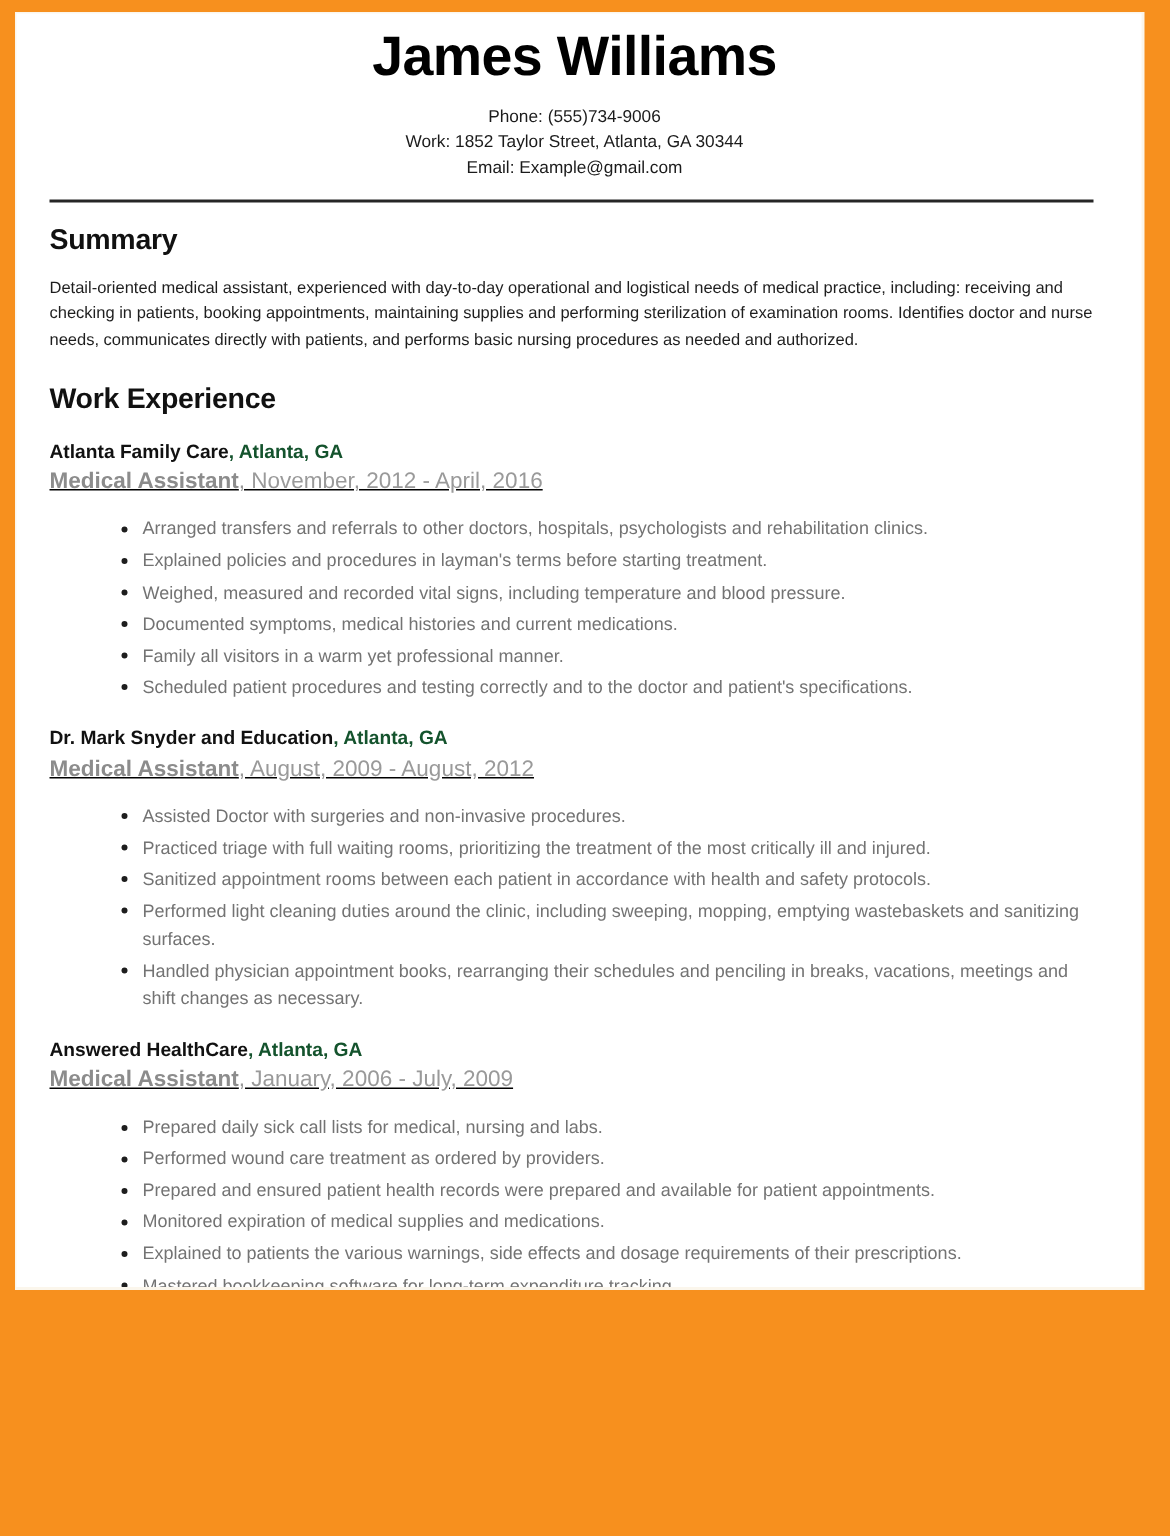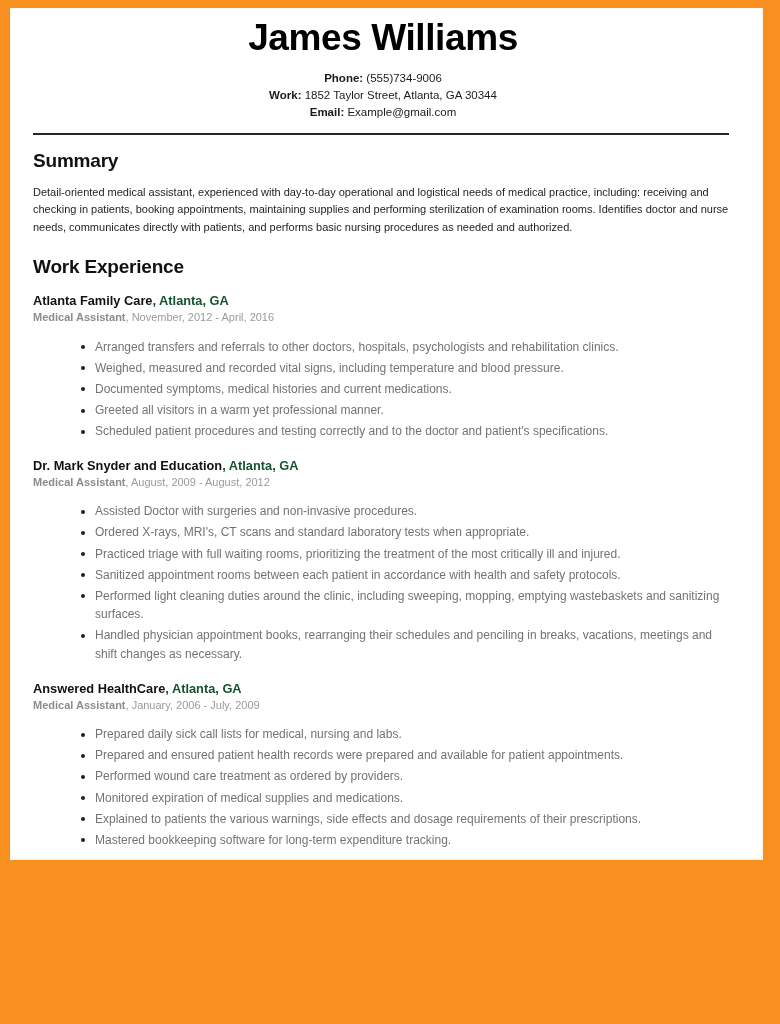--- a/index.html
+++ b/index.html
@@ -50,21 +50,21 @@
     color: #000;
     line-height: 1.15;
     margin-top: 4px;
   }
 
   .contact-line {
     font-size: 11.5px;
     color: #1b1b1b;
     line-height: 1.52;
   }
-  .contact-line .lbl { font-weight: bold; }
+  .contact-line .lbl { font-weight: normal; }
   #contact-block { margin-top: 10px; }
 
   #header-rule {
     border: 0;
     border-top: 2px solid #262626;
     margin: 11px 14px 0 10px;
   }
 
   
   .section { padding: 0 10px; }
@@ -92,23 +92,24 @@
 
   .job-company {
     font-size: 12.8px;
     font-weight: bold;
     color: #111;
     line-height: 1.35;
   }
   .job-company .job-location { font-weight: bold; color: #14532d; }
 
   .job-meta {
-    font-size: 11px;
+    font-size: 15px;
     line-height: 1.4;
     margin-top: 1px;
+    text-decoration: underline;
   }
   .job-meta .job-role { font-weight: bold; color: #8c8c8c; }
   .job-meta .job-dates { font-weight: normal; color: #9a9a9a; }
 
   .bullets {
     list-style: none;
     margin-top: 12px;
     padding-left: 48px;
   }
   .bullets li {
@@ -164,45 +165,45 @@
       </div>
 
       <div class="section" id="experience-section">
         <div class="section-title">Work Experience</div>
         <div id="jobs-container">
             <div class="job">
               <div class="job-company"><span>Atlanta Family Care</span><span class="job-location">, Atlanta, GA</span></div>
               <div class="job-meta"><span class="job-role">Medical Assistant</span><span class="job-dates">, November, 2012 - April, 2016</span></div>
               <ul class="bullets">
                 <li>Arranged transfers and referrals to other doctors, hospitals, psychologists and rehabilitation clinics.</li>
+                <li>Explained policies and procedures in layman's terms before starting treatment.</li>
                 <li>Weighed, measured and recorded vital signs, including temperature and blood pressure.</li>
                 <li>Documented symptoms, medical histories and current medications.</li>
-                <li>Greeted all visitors in a warm yet professional manner.</li>
+                <li>Family all visitors in a warm yet professional manner.</li>
                 <li>Scheduled patient procedures and testing correctly and to the doctor and patient's specifications.</li>
               </ul>
             </div>
             <div class="job">
               <div class="job-company"><span>Dr. Mark Snyder and Education</span><span class="job-location">, Atlanta, GA</span></div>
               <div class="job-meta"><span class="job-role">Medical Assistant</span><span class="job-dates">, August, 2009 - August, 2012</span></div>
               <ul class="bullets">
                 <li>Assisted Doctor with surgeries and non-invasive procedures.</li>
-                <li>Ordered X-rays, MRI's, CT scans and standard laboratory tests when appropriate.</li>
                 <li>Practiced triage with full waiting rooms, prioritizing the treatment of the most critically ill and injured.</li>
                 <li>Sanitized appointment rooms between each patient in accordance with health and safety protocols.</li>
                 <li>Performed light cleaning duties around the clinic, including sweeping, mopping, emptying wastebaskets and sanitizing surfaces.</li>
                 <li>Handled physician appointment books, rearranging their schedules and penciling in breaks, vacations, meetings and shift changes as necessary.</li>
               </ul>
             </div>
             <div class="job">
               <div class="job-company"><span>Answered HealthCare</span><span class="job-location">, Atlanta, GA</span></div>
               <div class="job-meta"><span class="job-role">Medical Assistant</span><span class="job-dates">, January, 2006 - July, 2009</span></div>
               <ul class="bullets">
                 <li>Prepared daily sick call lists for medical, nursing and labs.</li>
+                <li>Performed wound care treatment as ordered by providers.</li>
                 <li>Prepared and ensured patient health records were prepared and available for patient appointments.</li>
-                <li>Performed wound care treatment as ordered by providers.</li>
                 <li>Monitored expiration of medical supplies and medications.</li>
                 <li>Explained to patients the various warnings, side effects and dosage requirements of their prescriptions.</li>
                 <li>Mastered bookkeeping software for long-term expenditure tracking.</li>
               </ul>
             </div>
           </div>
       </div>
 
       <div class="section" id="education-section">
         <div class="section-title">Education</div>

